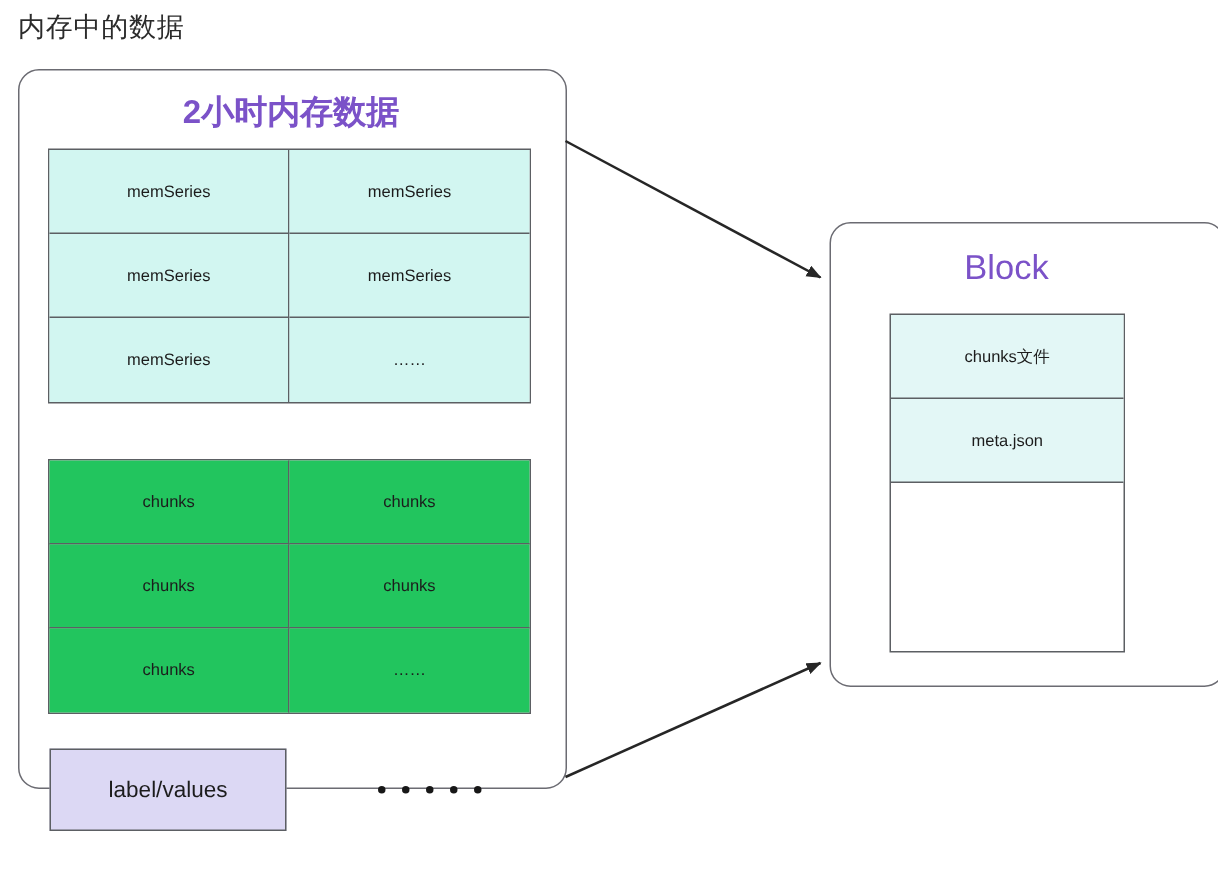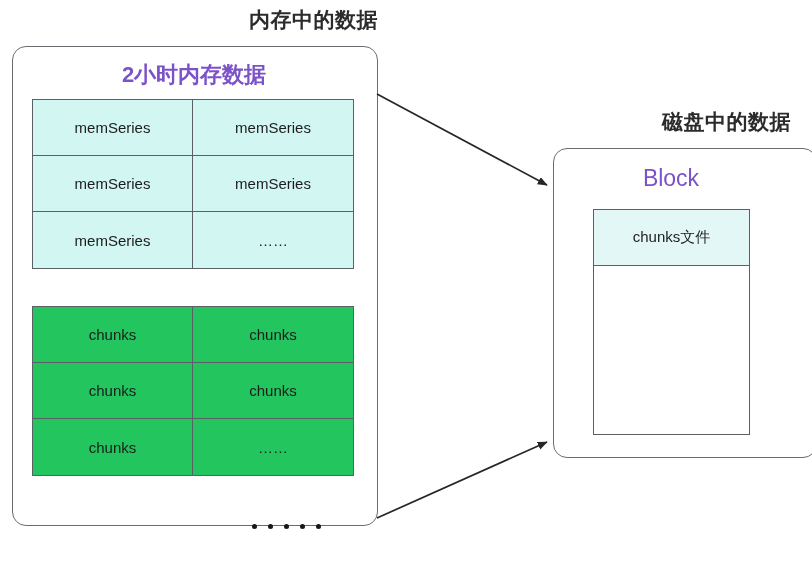--- a/index.html
+++ b/index.html
@@ -14,24 +14,24 @@
     position: relative;
     width: 812px;
     height: 584px;
     background: #ffffff;
     overflow: hidden;
   }
   .abs { position: absolute; }
 
   
   .section-title {
-    font-size: 21px;
-    font-weight: 700;
+    font-size: 18px;
+    font-weight: 400;
     color: #2b2b2b;
-    text-align: right;
+    text-align: left;
     white-space: nowrap;
     letter-spacing: 0.5px;
   }
 
   
   .panel {
     border: 1.6px solid #6b6b72;
     border-radius: 14px;
     background: #ffffff;
     box-sizing: border-box;
@@ -54,21 +54,21 @@
   .grid {
     box-sizing: border-box;
     border: 1.5px solid #5c5f63;
     display: grid;
   }
   .grid .cell {
     box-sizing: border-box;
     display: flex;
     align-items: center;
     justify-content: center;
-    font-size: 15px;
+    font-size: 11px;
     color: #1c1c1c;
     border-right: 1.3px solid #5c5f63;
     border-bottom: 1.3px solid #5c5f63;
     white-space: nowrap;
   }
   .grid.cols2 .cell:nth-child(2n) { border-right: none; }
   .grid.cols1 .cell { border-right: none; }
   .grid .cell.lastrow { border-bottom: none; }
 
   
@@ -137,39 +137,40 @@
     <div class="grid cols2 tbl-chunks abs" style="left:19px; top:259px; width:322px; height:170px;
                 grid-template-columns:1fr 1fr; grid-template-rows:1fr 1fr 1fr;">
       <div class="cell">chunks</div>
       <div class="cell">chunks</div>
       <div class="cell">chunks</div>
       <div class="cell">chunks</div>
       <div class="cell lastrow">chunks</div>
       <div class="cell lastrow">……</div>
     </div>
 
+    <div class="labelbox abs" style="left:20px; top:452px; width:158px; height:55px;">label/values</div>
 
     <div class="dots abs" style="left:208px; top:452px; width:130px; height:55px;">
       <i></i>
       <i></i>
       <i></i>
       <i></i>
       <i></i>
     </div>
   </div>
 
-  <div class="section-title abs" style="left:553px; top:108px; width:238px;">磁盘中的数据</div>
 
   <div class="panel abs" style="left:553px; top:148px; width:264px; height:310px;">
 
     <div class="purple-title latin abs" style="left:0px; top:16px; width:234px;">Block</div>
 
     <div class="grid cols1 tbl-block abs" style="left:39px; top:60px; width:157px; height:226px;
                 grid-template-columns:1fr; grid-template-rows:1fr 1fr 1fr 1fr;">
       <div class="cell">chunks文件</div>
+      <div class="cell">meta.json</div>
     </div>
   </div>
 
   <svg id="arrows" viewBox="0 0 812 584">
     <defs>
       <marker id="ah" markerWidth="11" markerHeight="11" refX="9.2" refY="4" orient="auto" markerUnits="userSpaceOnUse">
         <path d="M0,0 L10,4 L0,8 z" fill="#262626"></path>
       </marker>
     </defs>
     <line x1="377" y1="94" x2="547" y2="185" stroke="#262626" stroke-width="1.7" marker-end="url(#ah)"></line>

